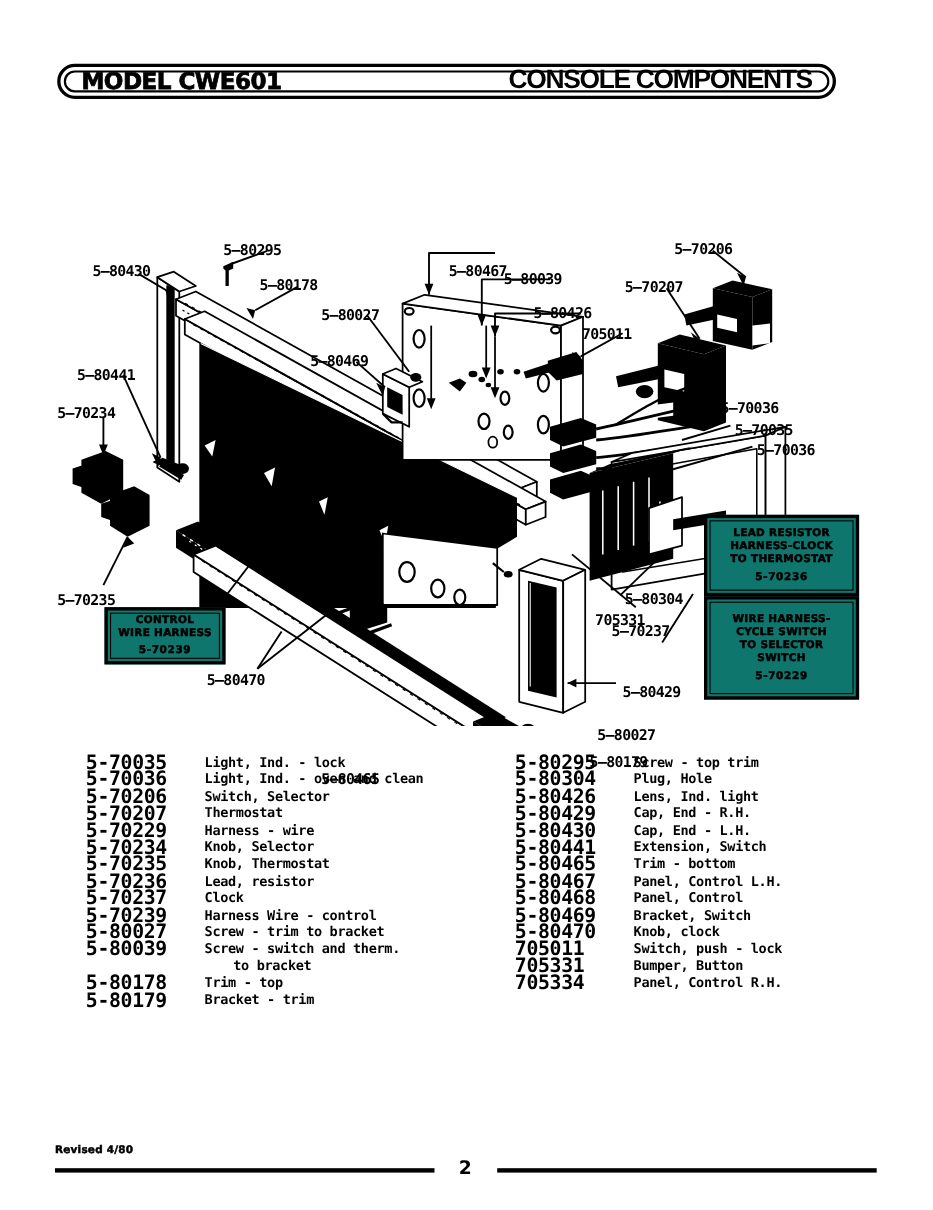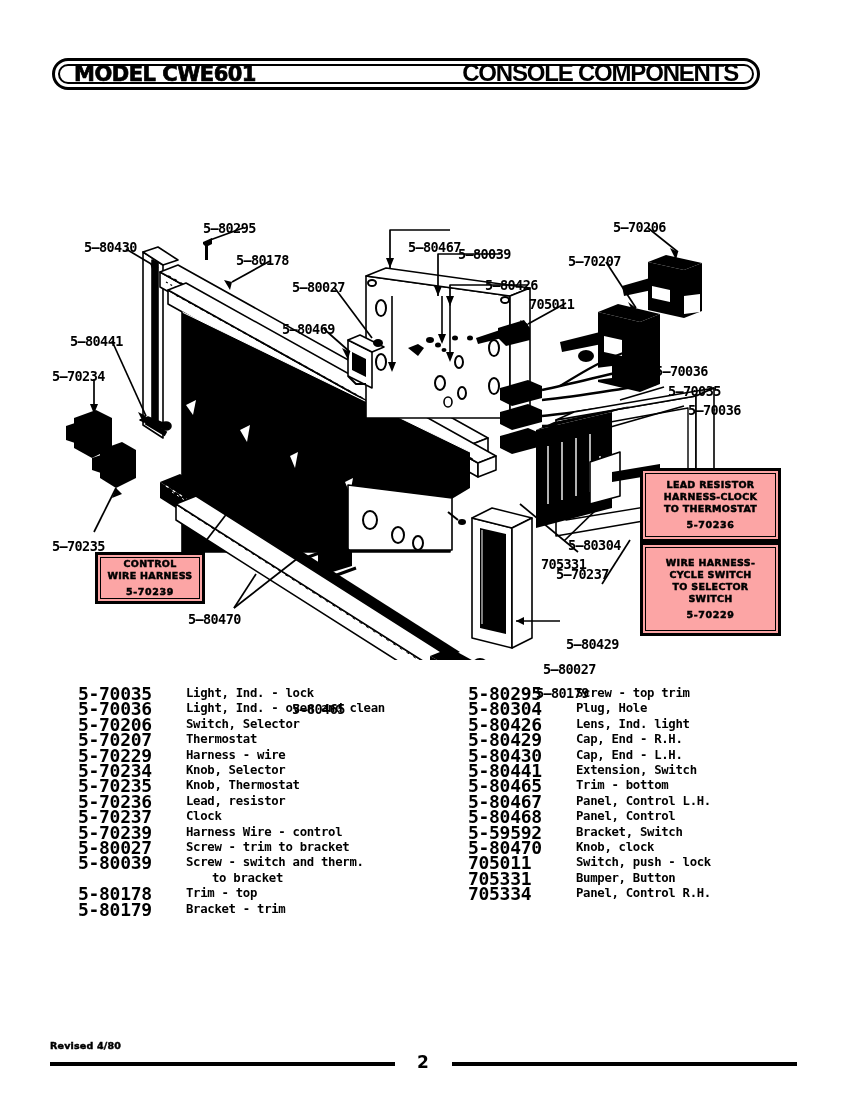--- a/index.html
+++ b/index.html
@@ -36,21 +36,21 @@
   
   .lbl{
     position:absolute;font-family:"DejaVu Sans Mono",monospace;
     font-size:13.5px;font-weight:bold;letter-spacing:-0.6px;white-space:nowrap;
   }
 
   
   .notebox{
     position:absolute;border:3px solid #000;box-sizing:border-box;
     text-align:center;font-family:"DejaVu Sans",sans-serif;font-weight:bold;
-    background:#fca5a5;
+    background:#0f766e;
   }
   .notebox .nb-in{
     position:absolute;inset:2px;border:1px solid #000;box-sizing:border-box;
     display:flex;flex-direction:column;align-items:center;justify-content:center;
   }
   .nb-line{font-size:9.5px;line-height:12px;letter-spacing:0.3px;-webkit-text-stroke:0.5px #000;}
   .nb-num{font-size:9.5px;line-height:12px;margin-top:4px;letter-spacing:0.6px;-webkit-text-stroke:0.5px #000;}
 
   .ctrlbox{left:95px;top:552px;width:110px;height:52px;}
   .lrbox{left:640px;top:468px;width:141px;height:74px;}
@@ -325,21 +325,21 @@
         <div class="lbl" style="left: 655px; top: 263px;">5–70036</div>
         <div class="lbl" style="left: 668px; top: 283px;">5–70035</div>
         <div class="lbl" style="left: 688px; top: 302px;">5–70036</div>
         <div class="lbl" style="left: 52px; top: 438px;">5–70235</div>
         <div class="lbl" style="left: 139px; top: 477px;">5–80468</div>
         <div class="lbl" style="left: 188px; top: 511px;">5–80470</div>
         <div class="lbl" style="left: 568px; top: 437px;">5–80304</div>
         <div class="lbl" style="left: 541px; top: 456px;">705331</div>
         <div class="lbl" style="left: 556px; top: 466px;">5–70237</div>
         <div class="lbl" style="left: 722px; top: 459px;">705334</div>
-        <div class="lbl" style="left: 566px; top: 536px;">5–80429</div>
+        <div class="lbl" style="left: 566px; top: 522px;">5–80429</div>
         <div class="lbl" style="left: 543px; top: 561px;">5–80027</div>
         <div class="lbl" style="left: 536px; top: 585px;">5–80179</div>
         <div class="lbl" style="left: 292px; top: 601px;">5–80465</div>
       </div>
   </div>
 
   <div class="notebox ctrlbox">
     <div class="nb-in">
       <div class="nb-line">CONTROL</div>
       <div class="nb-line">WIRE HARNESS</div>
@@ -460,21 +460,21 @@
         </div>
         <div class="prow">
           <div class="pnum">5-80467</div>
           <div class="pdesc">Panel, Control L.H.</div>
         </div>
         <div class="prow">
           <div class="pnum">5-80468</div>
           <div class="pdesc">Panel, Control</div>
         </div>
         <div class="prow">
-          <div class="pnum">5-59592</div>
+          <div class="pnum">5-80469</div>
           <div class="pdesc">Bracket, Switch</div>
         </div>
         <div class="prow">
           <div class="pnum">5-80470</div>
           <div class="pdesc">Knob, clock</div>
         </div>
         <div class="prow">
           <div class="pnum">705011</div>
           <div class="pdesc">Switch, push - lock</div>
         </div>

